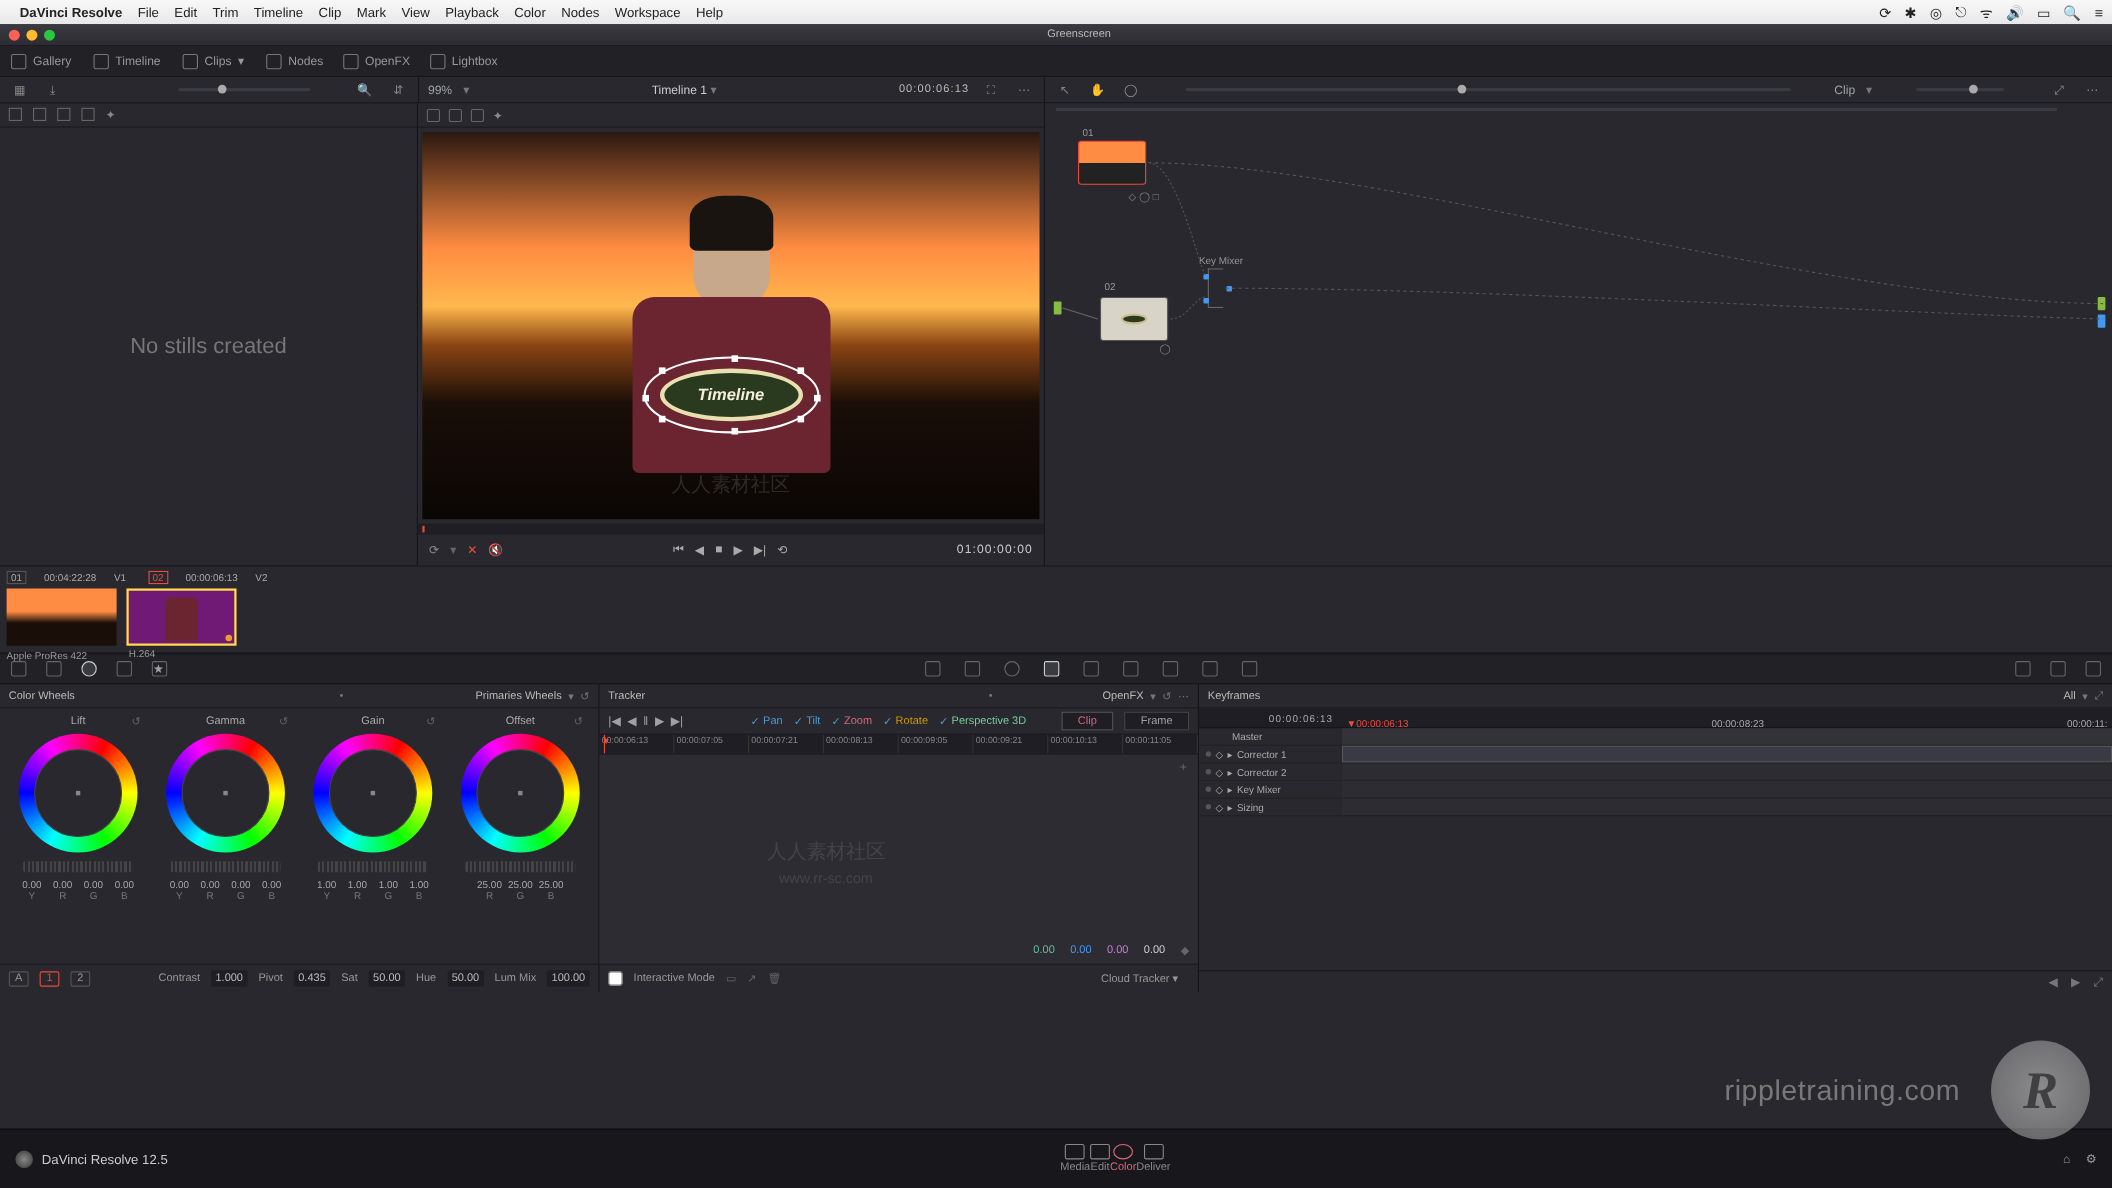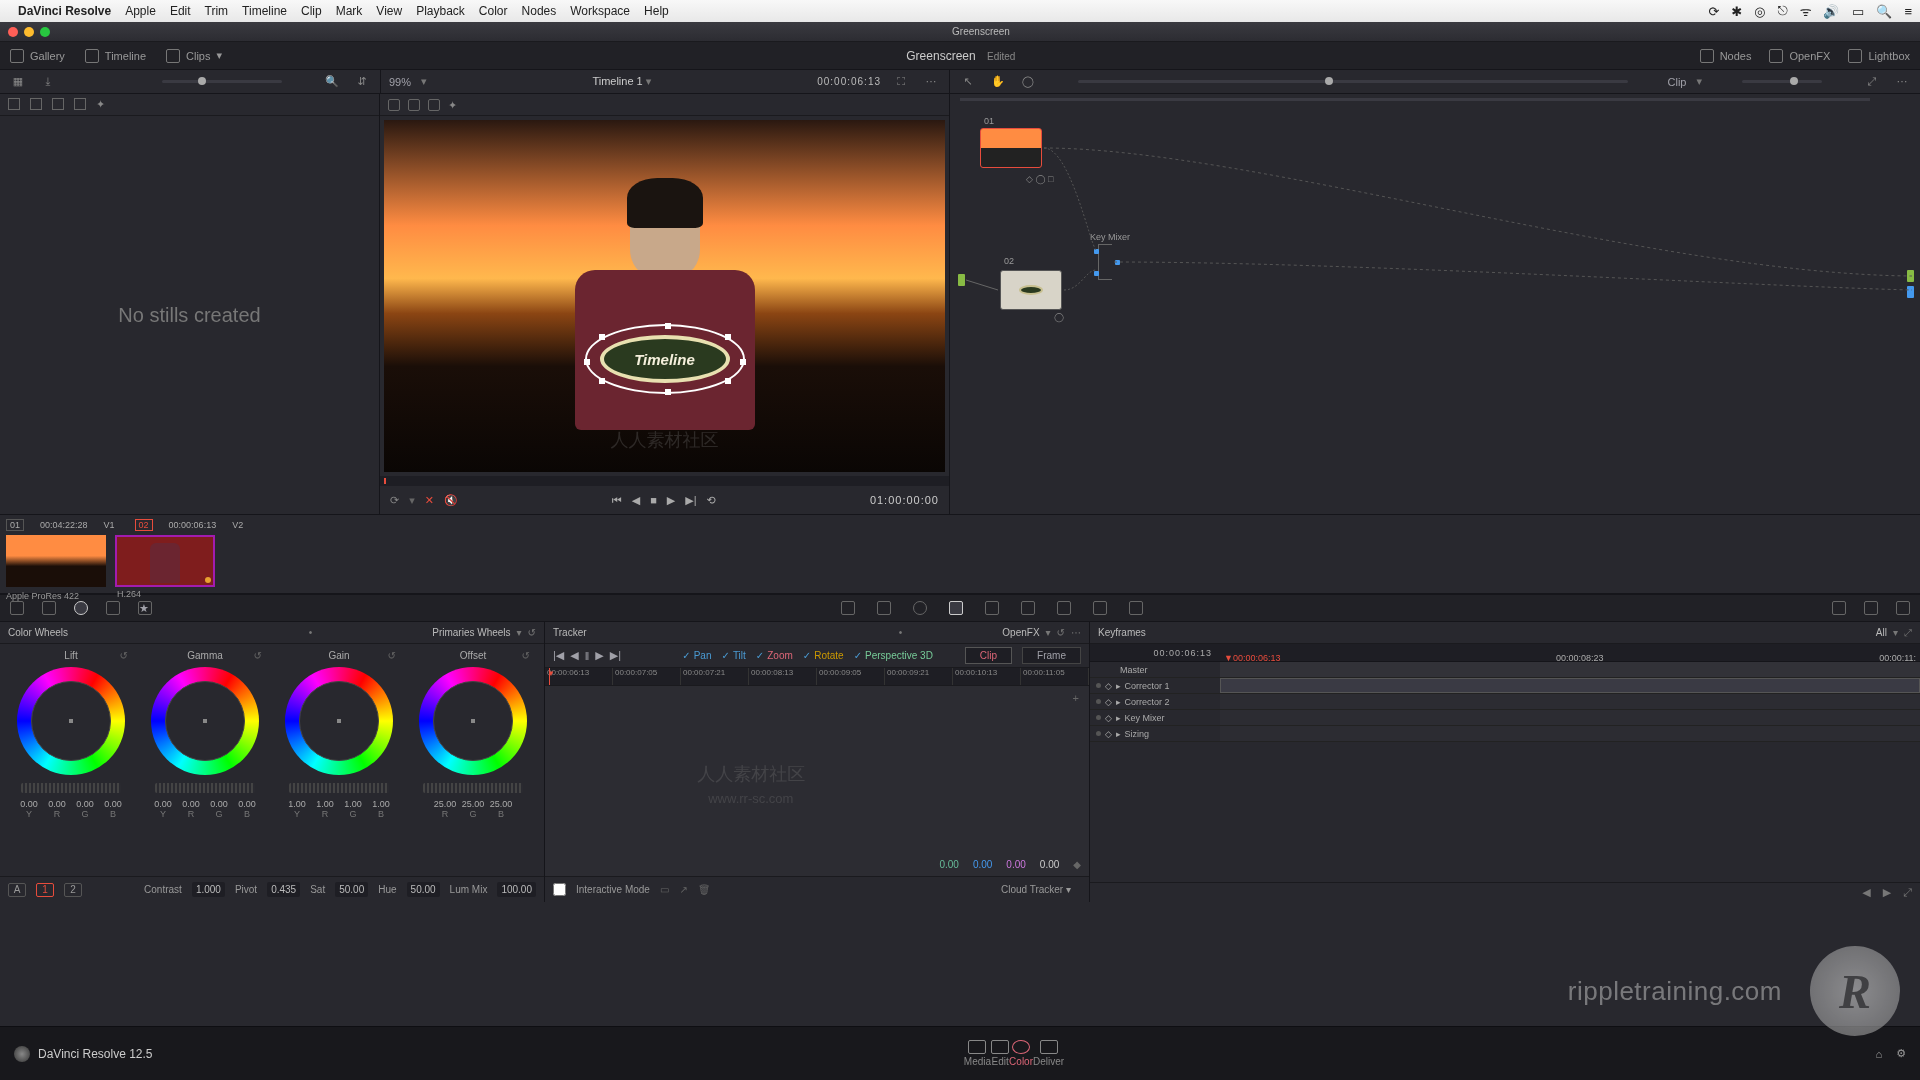--- a/index.html
+++ b/index.html
@@ -53,21 +53,21 @@
 .node-panel .slider2{position:absolute;top:4px;left:10px;right:50px;height:3px;background:#3a3a42}
 .node-thumb{position:absolute;width:62px;height:40px;background:#3a3a42;border:1px solid #555;border-radius:3px;overflow:hidden}
 .node-thumb.sel{border:1px solid #e74c3c}
 .node-label{position:absolute;font-size:9px;color:#999}
 .node-dot{width:5px;height:5px;background:#6b9;position:absolute;border-radius:1px}
 .node-mix{position:absolute;width:14px;height:36px;border-left:1px solid #666;border-top:1px solid #666;border-bottom:1px solid #666}
 .clips-row{height:80px;border-top:1px solid #15151a;border-bottom:1px solid #15151a;background:#28282e;padding:4px 6px}
 .clips-row .meta{display:flex;gap:16px;font-size:9px;color:#aaa;margin-bottom:4px;align-items:center}
 .clip-thumb{width:100px;height:52px;display:inline-block;margin-right:6px;position:relative;vertical-align:top}
 .clip-thumb.sunset{background:linear-gradient(#ff8c42 40%,#1a0e08 60%)}
-.clip-thumb.green{background:#7f1d1d;border:2px solid #a21caf}
+.clip-thumb.green{background:#701a75;border:2px solid #fde047}
 .clip-thumb .cap{position:absolute;bottom:-14px;left:0;font-size:9px;color:#999}
 .mid-toolbar{height:28px;background:#212126;border-top:1px solid #15151a;border-bottom:1px solid #15151a;display:flex;align-items:center;padding:0 10px}
 .mid-toolbar .mleft{display:flex;gap:18px;align-items:center}
 .mid-toolbar .mcenter{flex:1;display:flex;justify-content:center;gap:22px;align-items:center}
 .mid-toolbar .mright{display:flex;gap:18px;align-items:center}
 .m-ic{width:14px;height:14px;border:1px solid #666;border-radius:2px}
 .m-ic.sel{border-color:#ccc;background:#3a3a42}
 .lower{display:flex;height:280px}
 .wheels-panel{width:545px;border-right:1px solid #15151a;display:flex;flex-direction:column}
 .panel-head{height:22px;display:flex;align-items:center;padding:0 8px;border-bottom:1px solid #1a1a1e;font-size:10px;color:#bbb}
@@ -126,21 +126,21 @@
 .watermark .rcirc{width:90px;height:90px;border-radius:50%;background:radial-gradient(#ddd,#999);display:flex;align-items:center;justify-content:center;font-family:Georgia,serif;font-size:48px;font-style:italic;color:#555;font-weight:bold}
 .watermark .txt{font-size:26px;color:#bbb;letter-spacing:.5px}
 .wm2{position:absolute;color:#888;font-size:18px;opacity:.25;pointer-events:none}
 </style>
 </head>
 <body>
 
 <div class="mac-menubar">
   <span class="apple"></span>
   <span class="mitem" style="font-weight:600">DaVinci Resolve</span>
-  <span class="mitem">Apple</span>
+  <span class="mitem">File</span>
   <span class="mitem">Edit</span>
   <span class="mitem">Trim</span>
   <span class="mitem">Timeline</span>
   <span class="mitem">Clip</span>
   <span class="mitem">Mark</span>
   <span class="mitem">View</span>
   <span class="mitem">Playback</span>
   <span class="mitem">Color</span>
   <span class="mitem">Nodes</span>
   <span class="mitem">Workspace</span>
@@ -174,24 +174,20 @@
     </div>
   <div class="tb-btn">
       <span class="ic"></span>
       <span>Timeline</span>
     </div>
   <div class="tb-btn">
       <span class="ic"></span>
       <span>Clips</span>
       <span>▾</span>
     </div>
-  <div class="center">
-    <span>Greenscreen</span>
-    <span class="edited">Edited</span>
-  </div>
   <div class="right">
     <div class="tb-btn">
         <span class="ic"></span>
         <span>Nodes</span>
       </div>
     <div class="tb-btn">
         <span class="ic"></span>
         <span>OpenFX</span>
       </div>
     <div class="tb-btn">

